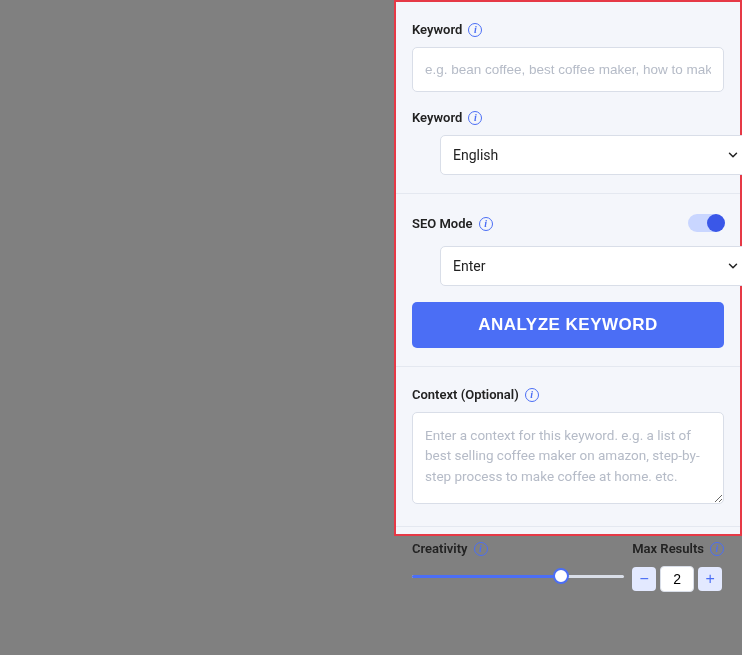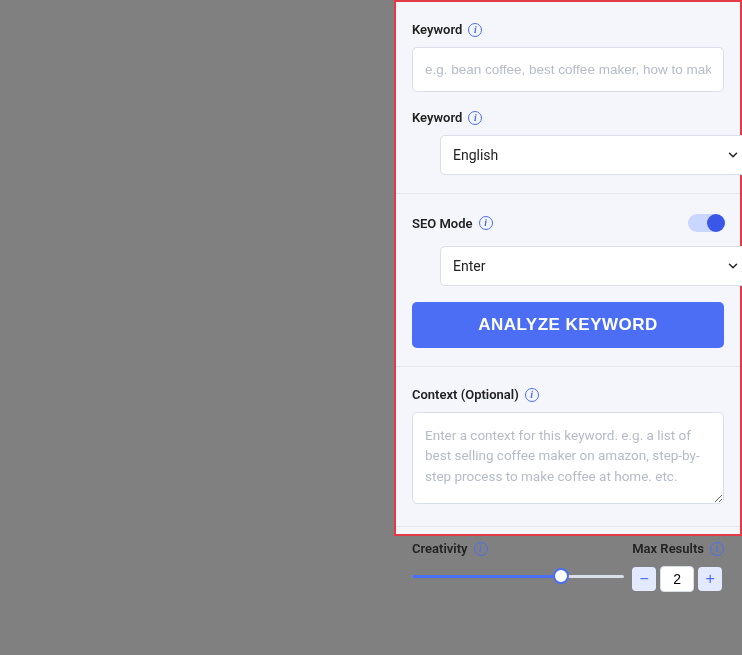--- a/index.html
+++ b/index.html
@@ -88,21 +88,21 @@
     pointer-events: none;
   }
   .chev svg { display: block; }
   .seo-row {
     display: flex;
     align-items: center;
     justify-content: space-between;
     margin-bottom: 14px;
     margin-top: 6px;
   }
-  .seo-left { display: flex; align-items: center; gap: 6px; }
+  .seo-left { display: flex; align-items: flex-end; gap: 6px; }
   .toggle {
     width: 36px;
     height: 18px;
     background: #c9d6ff;
     border-radius: 10px;
     position: relative;
     cursor: pointer;
   }
   .toggle-knob {
     width: 18px;

